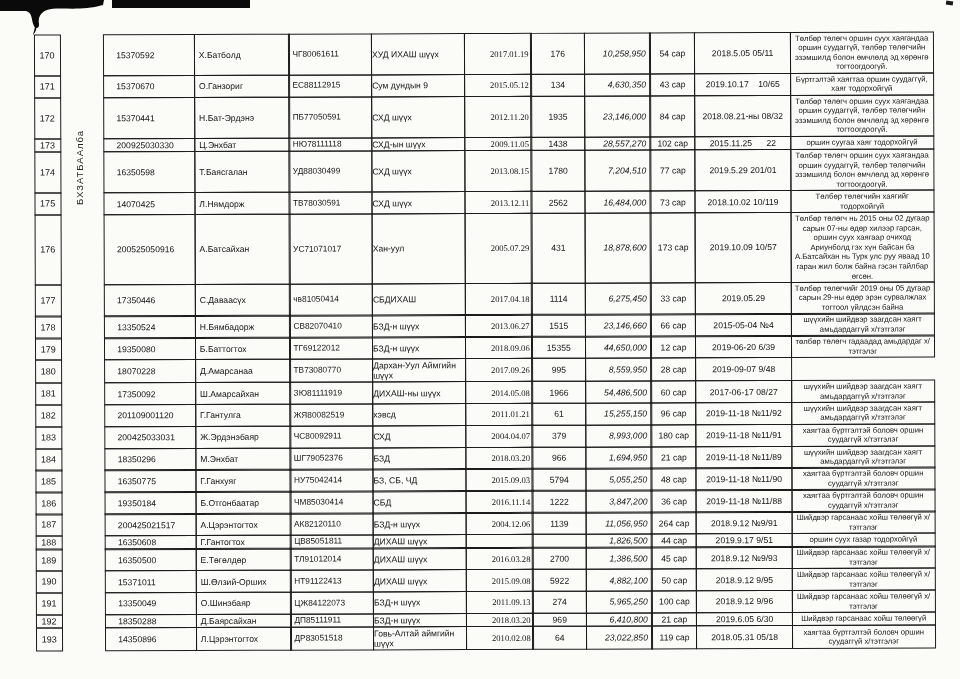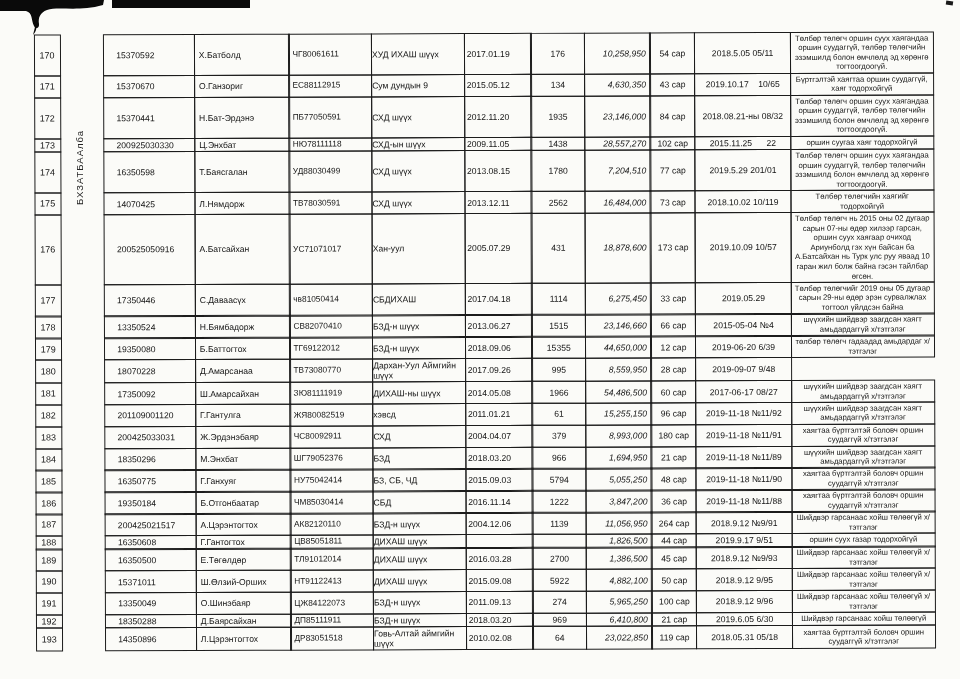--- a/index.html
+++ b/index.html
@@ -33,21 +33,21 @@
     min-height:13px;
     background:transparent;
     word-break:break-word;
   }
   .num{width:27px;text-align:center;font-size:9px;}
   .gutter{width:44px;border:none;margin:0;background:transparent;}
   .id{width:92px;text-align:left;padding-left:12px;}
   .name{width:96px;text-align:left;padding-left:4px;}
   .reg{width:84px;text-align:left;padding-left:3px;font-size:8.3px;}
   .court{width:94px;text-align:left;padding-left:0;}
-  .date1{width:68px;text-align:left;}
+  .date1{width:68px;text-align:right;font-family:Liberation Serif, serif;}
   .count{width:55px;text-align:center;}
   .amount{width:67px;text-align:right;padding-right:4px;font-style:italic;}
   .months{width:46px;text-align:center;}
   .date2{width:97px;text-align:center;white-space:pre-wrap;}
   .note{width:144px;text-align:center;font-size:7.7px;line-height:1.25;padding:1px 3px;}
 </style>
 </head>
 <body>
 
 <svg class="scan-marks" width="960" height="42" aria-hidden="true">

